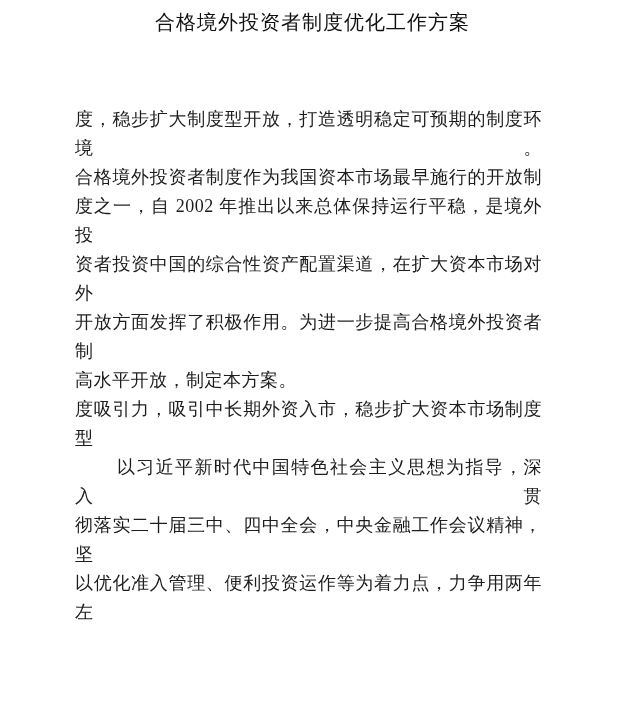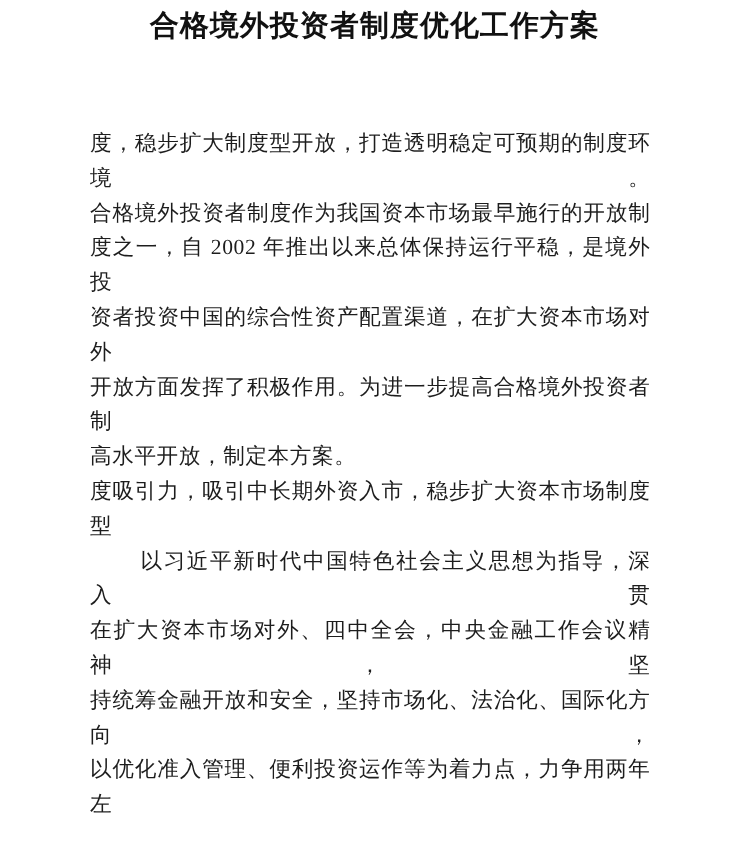--- a/index.html
+++ b/index.html
@@ -16,22 +16,22 @@
     font-family: "Liberation Serif", "DejaVu Serif", serif;
     overflow: hidden;
     box-sizing: border-box;
     padding-top: 6px;
   }
   .content {
     margin-left: 75px;
     width: 467px;
   }
   .doc-title {
-    font-size: 24px;
-    font-weight: bold;
+    font-size: 20px;
+    font-weight: normal;
     line-height: 32px;
     text-align: center;
     letter-spacing: 1px;
     color: #111111;
     margin-bottom: 67px;
   }
   .line {
     font-size: 18px;
     line-height: 29px;
     text-align: justify;
@@ -68,21 +68,20 @@
       <div class="line">度之一，自 2002 年推出以来总体保持运行平稳，是境外投</div>
       <div class="line">资者投资中国的综合性资产配置渠道，在扩大资本市场对外</div>
       <div class="line">开放方面发挥了积极作用。为进一步提高合格境外投资者制</div>
       <div class="line end">高水平开放，制定本方案。</div>
       <div class="line">度吸引力，吸引中长期外资入市，稳步扩大资本市场制度型</div>
     </div>
 
 
     <div>
       <div class="line indent">以习近平新时代中国特色社会主义思想为指导，深入贯</div>
-      <div class="line">在扩大资本市场对外、四中全会，中央金融工作会议精神，坚</div>
-      <div class="line">持统筹金融开放和安全，坚持市场化、法治化、国际化方向，</div>
+      <div class="line">彻落实二十届三中、四中全会，中央金融工作会议精神，坚</div>
       <div class="line">以优化准入管理、便利投资运作等为着力点，力争用两年左</div>
 
     </div>
 
   </div>
 
 </div>
 
 </body></html>

